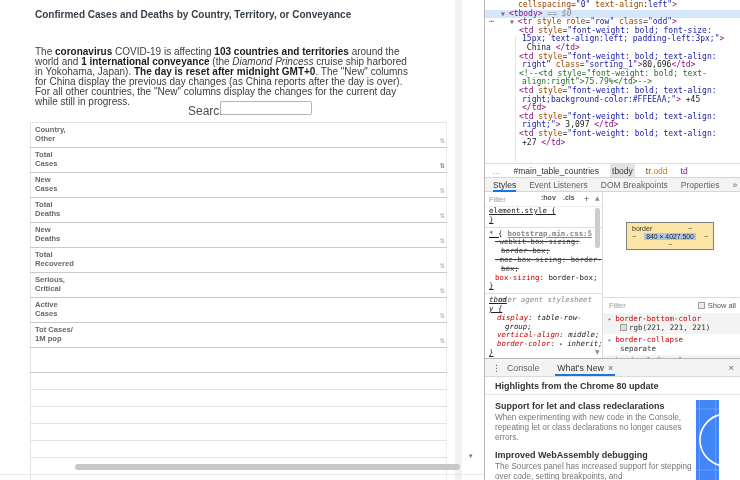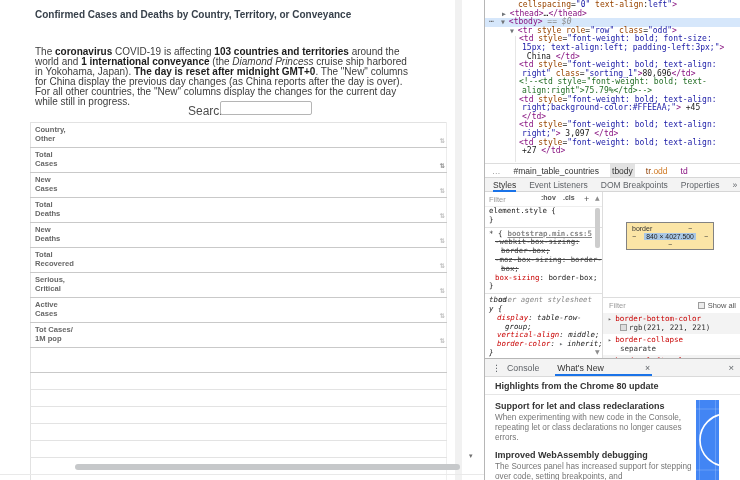--- a/index.html
+++ b/index.html
@@ -75,21 +75,21 @@
   .sfilter::placeholder { color:#9a9a9a; }
   .tbtn { position:absolute; top:2px; font-size:7px; font-weight:bold; color:#555; }
   .tbtn.hov { left:56px; } .tbtn.cls { left:78px; }
   .tbtn.plus { left:99px; font-size:9px; font-weight:normal; }
 
   .sstyles { position:absolute; left:0; top:207px; width:117px; height:151px; overflow:hidden; }
   .sline { position:relative; white-space:pre; line-height:8.8px; font-size:7.4px;
            font-family:"DejaVu Sans Mono",monospace; color:#222; }
   .sline.sec { border-top:1px solid #e0e0e0; margin-top:2px; padding-top:2px; }
   .sline.ital { font-style:italic; }
-  .sel { color:#222; } .prop { color:#c80000; } .pv { color:#222; }
+  .sel { color:#222;text-decoration:underline; } .prop { color:#c80000; } .pv { color:#222; }
   .slink { color:#888; text-decoration:underline;font-weight:bold; }
   .smeta { color:#888; font-style:italic; }
   .strike { color:#454545; text-decoration:line-through; }
   .right { float:right; padding-right:10px; } 
   .sscroll-up   { position:absolute; left:110px; top:194px; font-size:6px; color:#8c8c8c; font-family:"DejaVu Sans",sans-serif; }
   .sscroll-thumb{ position:absolute; left:110px; top:208px; width:5px; height:40px; background:#cdcdcd; border-radius:2px; }
   .sscroll-down { position:absolute; left:110px; top:348px; font-size:6px; color:#8c8c8c; font-family:"DejaVu Sans",sans-serif; }
 
   .sside { position:absolute; left:117px; top:192px; width:138px; height:166px;
            border-left:1px solid #ddd; background:#fff; }
@@ -117,21 +117,21 @@
             vertical-align:-1px; margin-right:2px; }
   .swatch.show { display:inline-block; }
 
   .drawer { position:absolute; left:0; top:358px; width:255px; height:122px;
             border-top:1px solid #b6b6b6; background:#fff; }
   .dtabs { position:relative; height:18px; background:#f3f3f3; border-bottom:1px solid #dadada;
            display:flex; align-items:stretch; padding-left:22px; gap:14px; font-size:8.8px; color:#5f6368; }
   .kebab { position:absolute; left:7px; top:4px; font-size:9px; color:#5f6368;
            font-family:"DejaVu Sans",sans-serif; }
   .dtab { display:flex; align-items:center; position:relative; white-space:nowrap; }
-  .dtab.active { color:#333;gap:37px; }
+  .dtab.active { color:#333; }
   .dtab.active::after { content:""; position:absolute; left:-2px; right:-2px; bottom:0; height:2px; background:#1a73e8; }
   .tabx { margin-left:4px; color:#5f6368; }
   .drawer-close { position:absolute; right:6px; top:3px; font-size:9.5px; color:#5f6368; }
   .wn-header { position:relative; height:18px; border-bottom:1px solid #e6e6e6; }
   .wn-header span { position:absolute; left:10px; top:4px; font-size:9px; font-weight:bold; color:#333; }
   .wn-body { position:absolute; left:10px; top:42px; width:200px; }
   .wn-sec { margin-bottom:7px; }
   .wn-h { font-size:9px; font-weight:bold; color:#333; margin-bottom:2px; }
   .wn-p { font-size:8.2px; line-height:10px; color:#767676; }
   .wn-img { position:absolute; left:211px; top:41px; width:23px; height:81px; }
@@ -274,21 +274,20 @@
   <div class="hthumb"></div>
   <div class="hline"></div>
 </div>
 
 <div class="dt">
 
   <div class="dt-el">
     <div>
 
     <div class="cline" style="padding-left:33px"><span style="display:contents"><span class="a">cellspacing</span><span class="x">=</span><span class="v">"0"</span><span class="x"> </span><span class="a">text-align</span><span class="x">:</span><span class="v">left"</span><span class="t">&gt;</span></span></div>
-        <div class="cline" style="padding-left:17px"><span style="display:contents"><span class="g">▶ </span><span class="t">&lt;thead&gt;</span><span class="x">…</span><span class="t">&lt;/thead&gt;</span></span></div>
         <div class="cline selline" style="padding-left:16px"><span style="display:contents"><span class="g">▼ </span><span class="t">&lt;tbody&gt;</span><span class="m"> == $0</span></span></div>
         <div class="cline" style="padding-left:25px"><span style="display:contents"><span class="g">▼ </span><span class="t">&lt;tr</span><span class="x"> </span><span class="a">style</span><span class="x"> </span><span class="a">role</span><span class="x">=</span><span class="v">"row"</span><span class="x"> </span><span class="a">class</span><span class="x">=</span><span class="v">"odd"</span><span class="t">&gt;</span></span></div>
         <div class="cline" style="padding-left:34px"><span style="display:contents"><span class="t">&lt;td</span><span class="x"> </span><span class="a">style</span><span class="x">=</span><span class="v">"font-weight: bold; font-size:</span></span></div>
         <div class="cline" style="padding-left:37px"><span style="display:contents"><span class="v">15px; text-align:left; padding-left:3px;"</span><span class="t">&gt;</span></span></div>
         <div class="cline" style="padding-left:37px"><span style="display:contents"><span class="x"> China </span><span class="t">&lt;/td&gt;</span></span></div>
         <div class="cline" style="padding-left:34px"><span style="display:contents"><span class="t">&lt;td</span><span class="x"> </span><span class="a">style</span><span class="x">=</span><span class="v">"font-weight: bold; text-align:</span></span></div>
         <div class="cline" style="padding-left:37px"><span style="display:contents"><span class="v">right"</span><span class="x"> </span><span class="a">class</span><span class="x">=</span><span class="v">"sorting_1"</span><span class="t">&gt;</span><span class="x">80,696</span><span class="t">&lt;/td&gt;</span></span></div>
         <div class="cline" style="padding-left:34px"><span style="display:contents"><span class="c">&lt;!--&lt;td style="font-weight: bold; text-</span></span></div>
         <div class="cline" style="padding-left:37px"><span style="display:contents"><span class="c">align:right"&gt;75.79%&lt;/td&gt;--&gt;</span></span></div>
         <div class="cline" style="padding-left:34px"><span style="display:contents"><span class="t">&lt;td</span><span class="x"> </span><span class="a">style</span><span class="x">=</span><span class="v">"font-weight: bold; text-align:</span></span></div>

